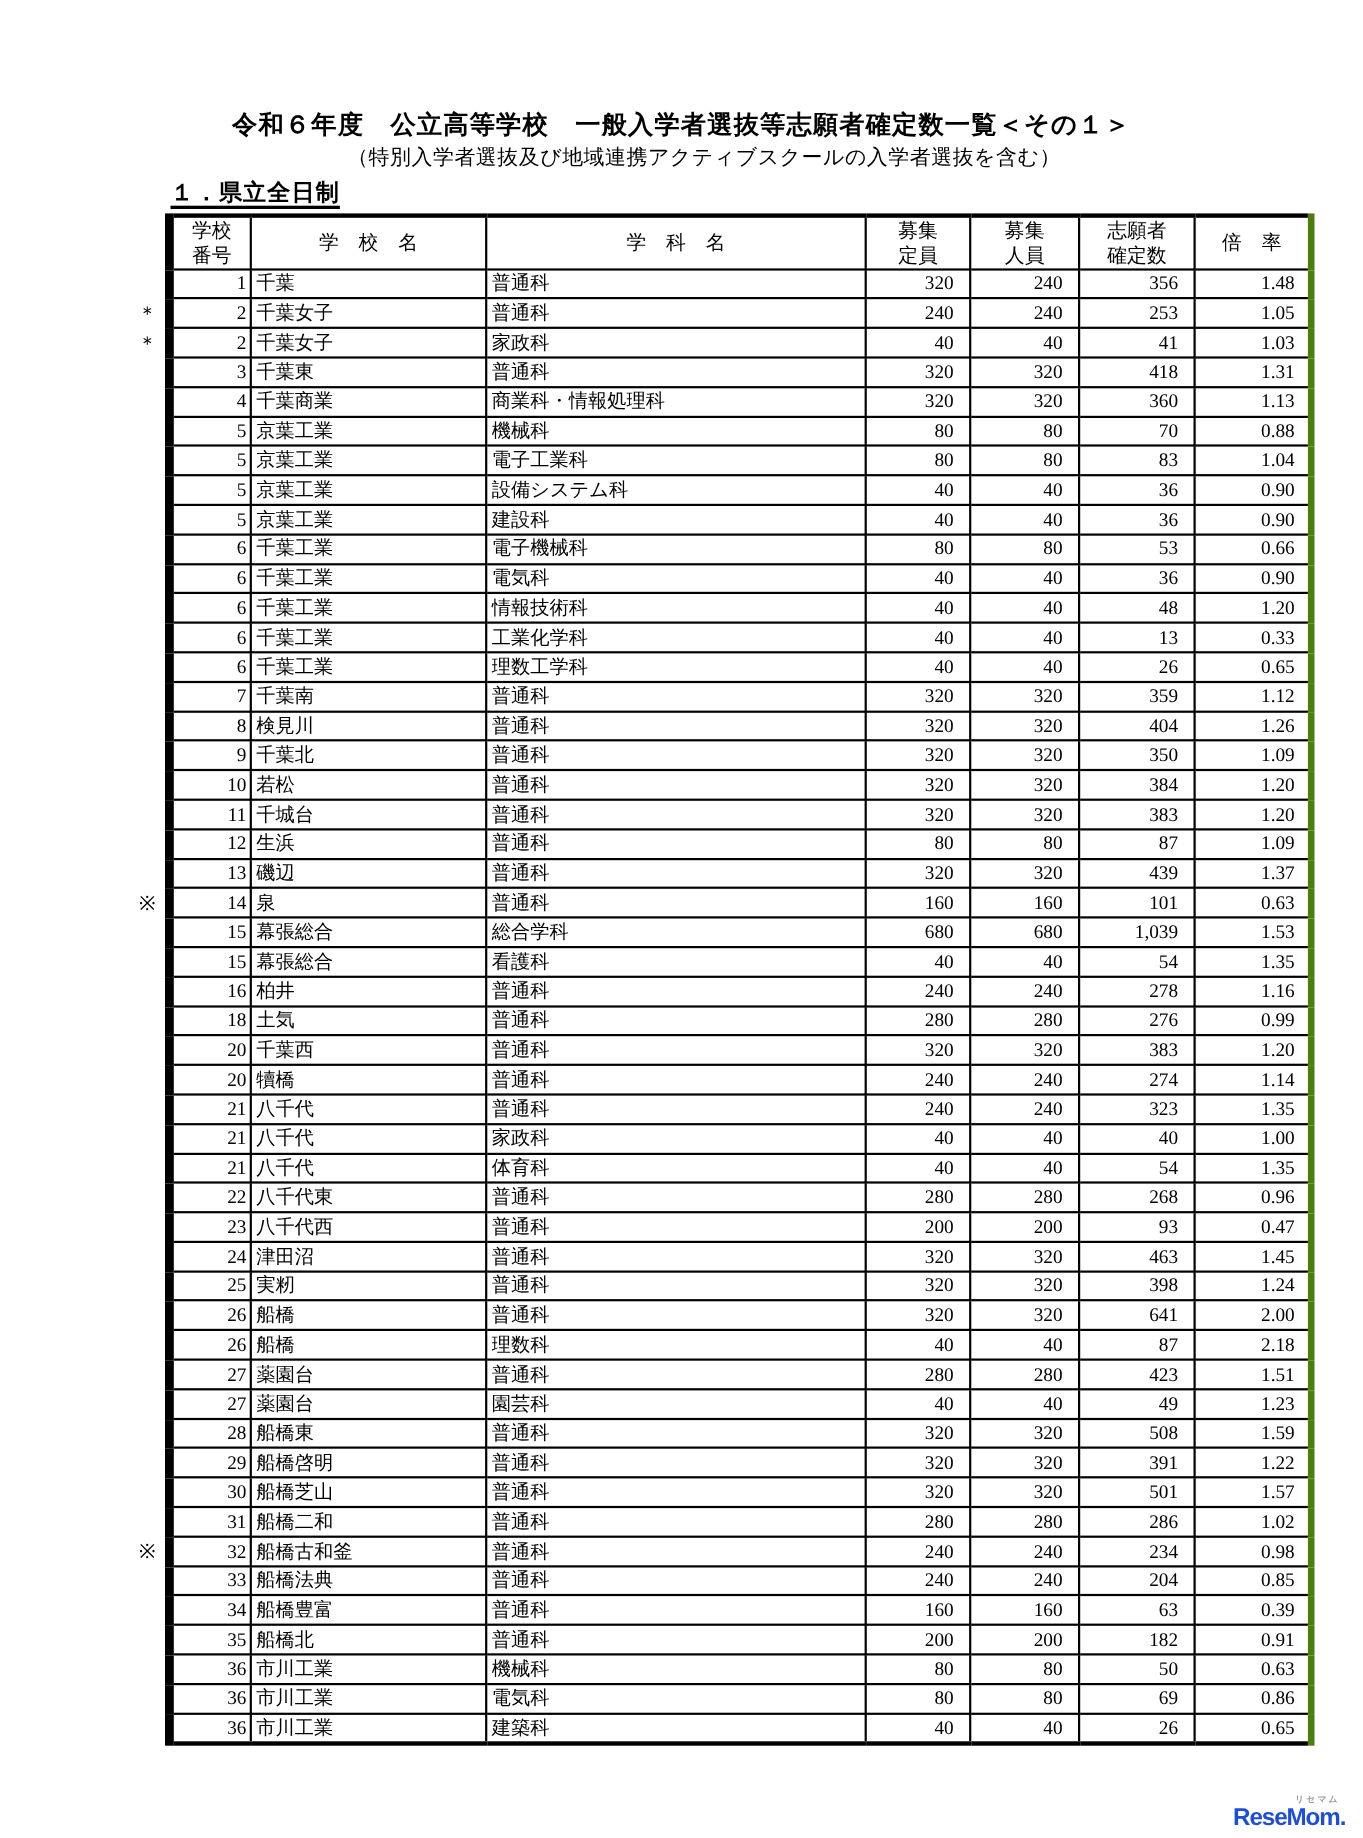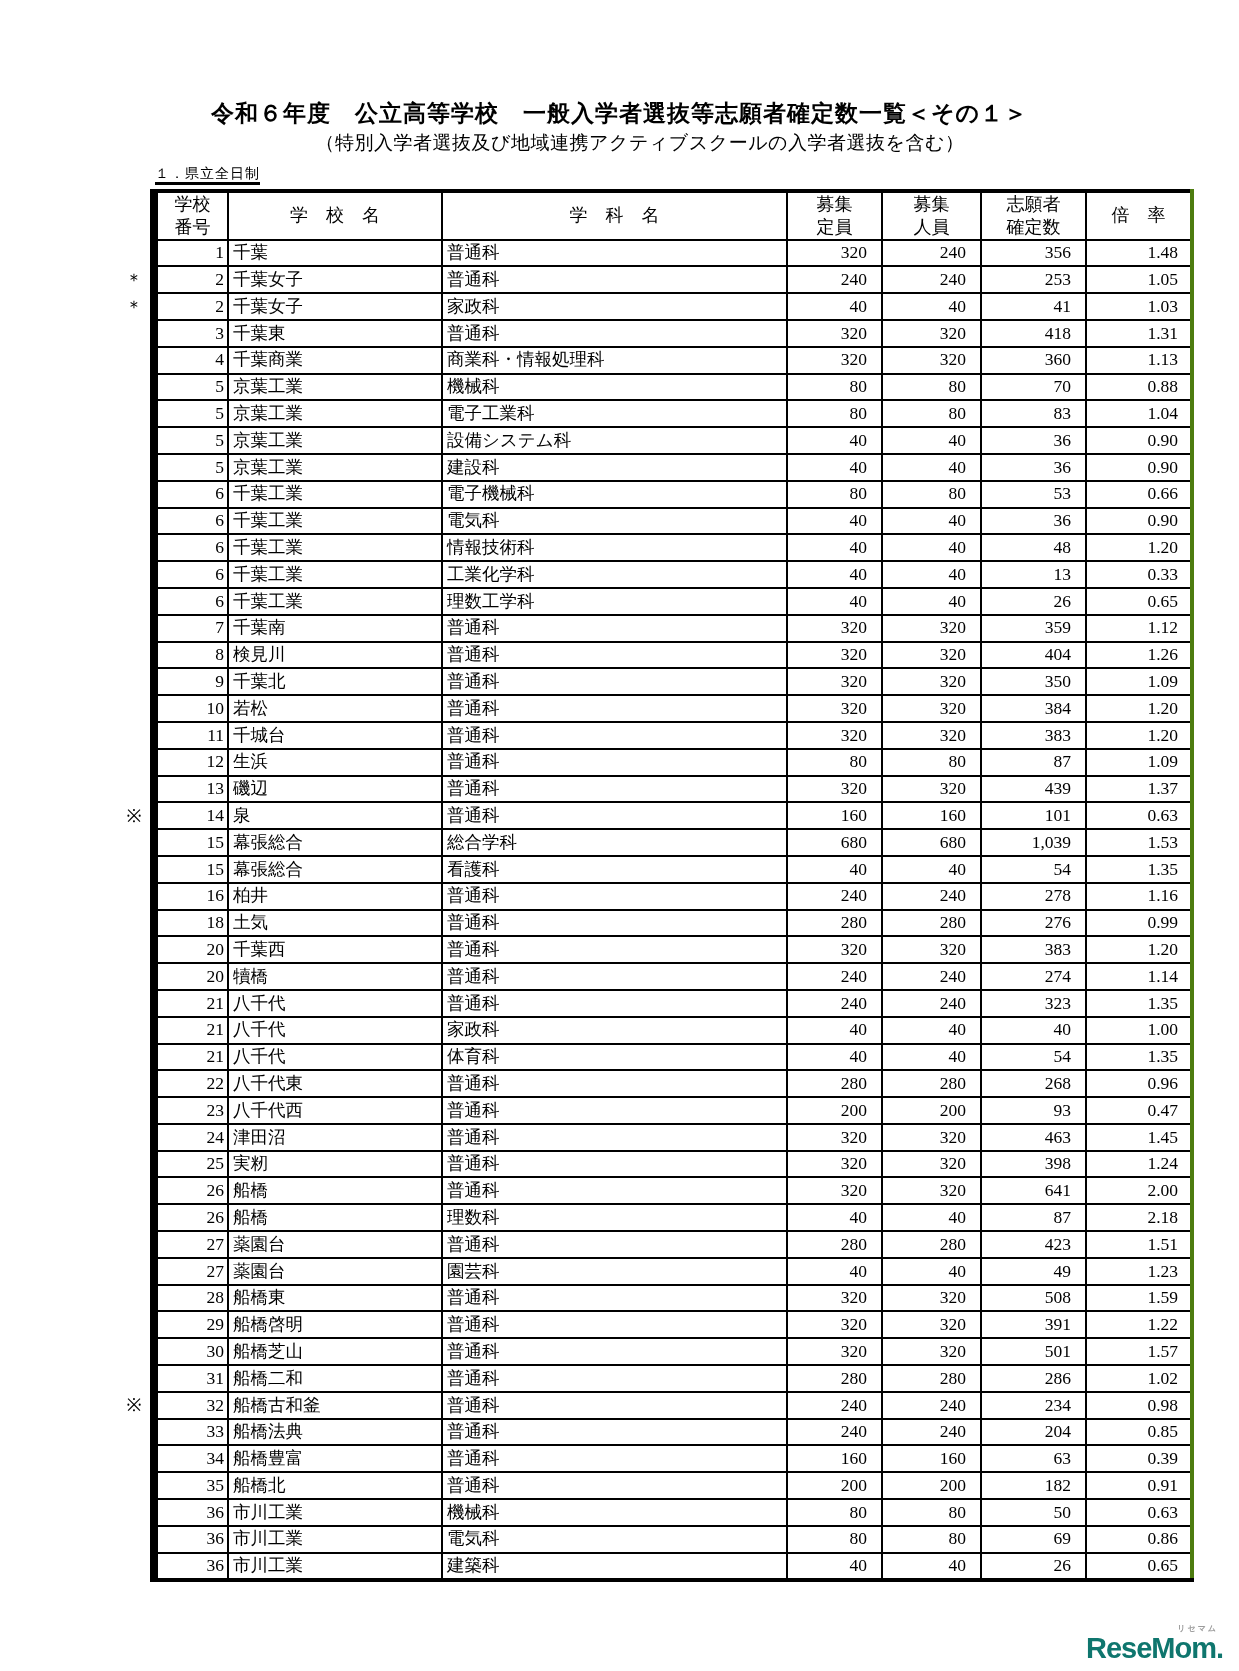--- a/index.html
+++ b/index.html
@@ -23,22 +23,22 @@
   .doc-subtitle{
     text-align:center;
     font-size:19px;
     margin-top:2px;
     letter-spacing:0.5px;
     margin-left:41px;
   }
   .section-heading-wrap{margin:9px 0 0 155px;line-height:1;}
   .section-heading{
     display:inline-block;
-    font-size:14px;
-    font-weight:normal;
+    font-size:21px;
+    font-weight:bold;
     border-bottom:3px solid #000;
     padding-bottom:1px;
     letter-spacing:1px;
   }
   table.main-table{
     border-collapse:collapse;
     table-layout:fixed;
     margin:4px 0 0 118px;
   }
   .main-table th,.main-table td{padding:0;overflow:hidden;white-space:nowrap;}
@@ -64,21 +64,21 @@
   }
   
   .main-table .c-marker{
     border:none !important;
     background:transparent;
     text-align:center;
     font-size:18px;
     white-space:nowrap;
   }
   .main-table .c-no{border-left:8px solid #000000;}
-  .main-table .c-ratio{border-right:4px solid #4d7c0f;}
+  .main-table .c-ratio{border-right:6px solid #4d7c0f;}
   .main-table tbody tr:last-child td.bordered{border-bottom:4px solid #000;}
   td.c-no{text-align:right;padding-right:3px;}
   td.c-school,td.c-dept{text-align:left;padding-left:4px;}
   td.c-cap,td.c-quota,td.c-app{text-align:right;padding-right:14px;}
   td.c-ratio{text-align:right;padding-right:12px;}
   
   .watermark{
     position:absolute;
     right:16px;
     bottom:8px;
@@ -88,23 +88,23 @@
   }
   .wm-ruby{
     display:block;
     font-size:8px;
     font-weight:bold;
     color:#9b9b9b;
     letter-spacing:2px;
     margin:0 5px 1px 0;
   }
   .wm-text{
-    font-size:29px;
+    font-size:22px;
     font-weight:bold;
-    color:#0f766e;
+    color:#1d4ed8;
     letter-spacing:-1px;
   }
 </style>
 </head>
 <body>
 
 <div class="page">
 
   <div class="doc-title">令和６年度　公立高等学校　一般入学者選抜等志願者確定数一覧＜その１＞</div>
   <div class="doc-subtitle">（特別入学者選抜及び地域連携アクティブスクールの入学者選抜を含む）</div>

